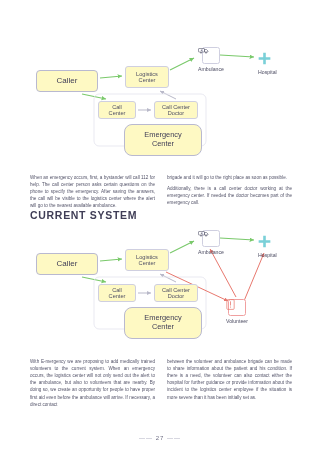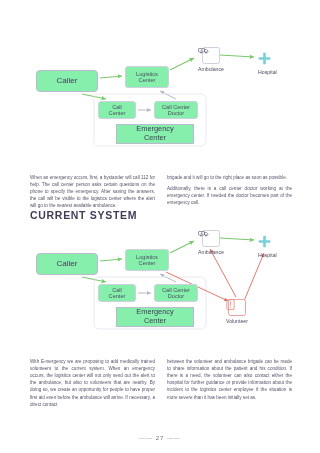--- a/index.html
+++ b/index.html
@@ -42,42 +42,42 @@
     align-items:center;
     justify-content:center;
     text-align:center;
     font-size:5.6px;
     line-height:1.15;
     color:#4d4d63;
   }
   .node.box{
     border:0.9px solid #cfcfe0;
     border-radius:3px;
-    background:#86efac;
+    background:#fef9c3;
   }
   .node.caller{
     left:6px;top:26px;width:62px;height:22px;
     border:1px solid #b9b9d0;
     border-radius:4px;
     font-size:8px;
     color:#3f3d56;
   }
   .node.logistics{
     left:95px;top:22px;width:44px;height:22px;
   }
   .node.callcenter{
     left:68px;top:57px;width:38px;height:18px;
   }
   .node.ccdoctor{
     left:124px;top:57px;width:44px;height:18px;
   }
   .node.emergency{
-    left:86px;top:80px;width:78px;height:20px;
+    left:94px;top:80px;width:78px;height:32px;
     border:1.1px solid #b9b9d0;
-    border-radius:0;
+    border-radius:8px;
     font-size:7.4px;
     color:#3f3d56;
   }
 
   
   .iconnode{
     position:absolute;
     display:flex;
     flex-direction:column;
     align-items:center;

